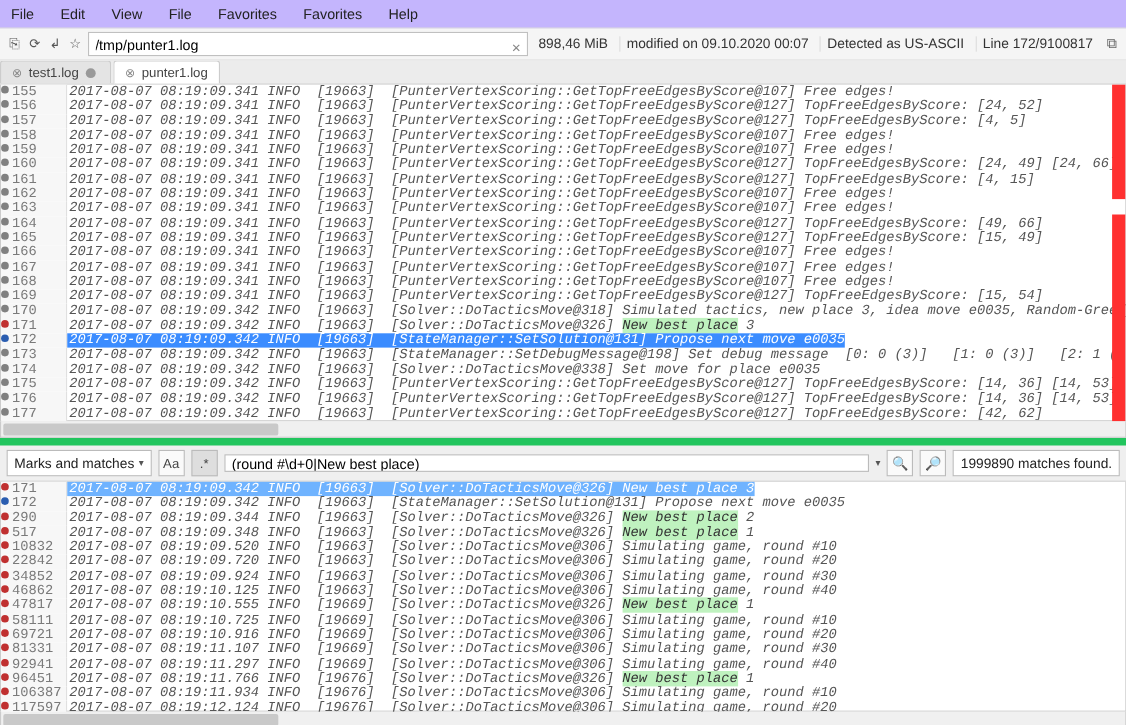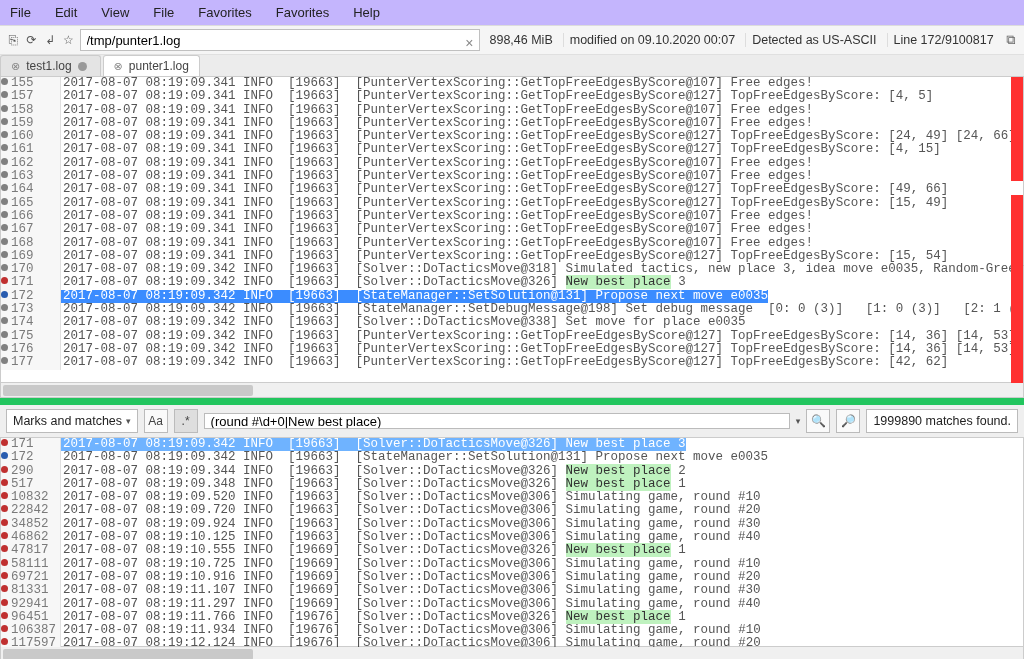--- a/index.html
+++ b/index.html
@@ -21,21 +21,21 @@
   .dot{ width:9px;height:9px;border-radius:50%; background:#888; display:inline-block; margin-right:3px;}
   .tab .dot{ background:#999; }
   .logpane { background:#fff; font-family:"Liberation Mono","DejaVu Sans Mono",Consolas,monospace; font-size:12.5px; line-height:13.3px; position:relative; border:1px solid #ccc; border-top:none;}
   .logpane.upper{ height:306px; }
   .logpane.lower{ height:209px; }
   .row { display:flex; white-space:pre; }
   .gutter { flex:0 0 60px; padding-right:4px; background:#f7f7f7; color:#7a7a7a; border-right:1px solid #e0e0e0; position:relative;}
   .gdot{ width:7px;height:7px;border-radius:50%; display:inline-block; background:#808080; margin-right:3px; vertical-align:1px;}
   .gdot.red{ background:#c03030; }
   .gdot.blue{ background:#2a5db0; }
-  .text{ padding-left:2px; color:#555; }
+  .text{ padding-left:2px; color:#555;font-style:italic; }
   .row.sel .text{ background:#3b8cff; color:#fff; }
   .row.sel2 .text{ background:#6fb3ff; color:#fff; }
   .hl{ background:#bff2bf; color:#333;}
   .redbar { position:absolute; right:0; top:0; width:12px; background:#ff3030; }
   .redbar.u1{ height:104px; }
   .redbar.u2{ top:118px; height:188px; }
   .hscroll{ height:15px; background:#f0f0f0; border:1px solid #ccc; border-top:none; position:relative;}
   .hscroll .thumb{ position:absolute; left:2px; top:2px; height:11px; width:250px; background:#c9c9c9; border-radius:2px;}
   .searchbar{ display:flex; align-items:center; gap:6px; padding:4px 6px; background:#efefef; border-top:7px solid #22c55e; border-bottom:1px solid #ccc;}
   .combo{ display:flex; align-items:center; gap:4px; padding:2px 6px; border:1px solid #bbb; background:#fff; font-size:12.5px; height:24px;}
@@ -83,20 +83,21 @@
   <div class="tab active">
     <span class="close">⊗</span>
     <span>punter1.log</span>
   </div>
 </div>
 
 <div class="logpane upper" id="upper">
   <div class="redbar u1"></div>
   <div class="redbar u2"></div>
 <div class="row"><div class="gutter"><span class="gdot "></span>155</div><div class="text">2017-08-07 08:19:09.341 INFO  [19663]  [PunterVertexScoring::GetTopFreeEdgesByScore@107] Free edges!</div></div>
+    <div class="row"><div class="gutter"><span class="gdot "></span>156</div><div class="text">2017-08-07 08:19:09.341 INFO  [19663]  [PunterVertexScoring::GetTopFreeEdgesByScore@127] TopFreeEdgesByScore: [24, 52]</div></div>
     <div class="row"><div class="gutter"><span class="gdot "></span>157</div><div class="text">2017-08-07 08:19:09.341 INFO  [19663]  [PunterVertexScoring::GetTopFreeEdgesByScore@127] TopFreeEdgesByScore: [4, 5]</div></div>
     <div class="row"><div class="gutter"><span class="gdot "></span>158</div><div class="text">2017-08-07 08:19:09.341 INFO  [19663]  [PunterVertexScoring::GetTopFreeEdgesByScore@107] Free edges!</div></div>
     <div class="row"><div class="gutter"><span class="gdot "></span>159</div><div class="text">2017-08-07 08:19:09.341 INFO  [19663]  [PunterVertexScoring::GetTopFreeEdgesByScore@107] Free edges!</div></div>
     <div class="row"><div class="gutter"><span class="gdot "></span>160</div><div class="text">2017-08-07 08:19:09.341 INFO  [19663]  [PunterVertexScoring::GetTopFreeEdgesByScore@127] TopFreeEdgesByScore: [24, 49] [24, 66]</div></div>
     <div class="row"><div class="gutter"><span class="gdot "></span>161</div><div class="text">2017-08-07 08:19:09.341 INFO  [19663]  [PunterVertexScoring::GetTopFreeEdgesByScore@127] TopFreeEdgesByScore: [4, 15]</div></div>
     <div class="row"><div class="gutter"><span class="gdot "></span>162</div><div class="text">2017-08-07 08:19:09.341 INFO  [19663]  [PunterVertexScoring::GetTopFreeEdgesByScore@107] Free edges!</div></div>
     <div class="row"><div class="gutter"><span class="gdot "></span>163</div><div class="text">2017-08-07 08:19:09.341 INFO  [19663]  [PunterVertexScoring::GetTopFreeEdgesByScore@107] Free edges!</div></div>
     <div class="row"><div class="gutter"><span class="gdot "></span>164</div><div class="text">2017-08-07 08:19:09.341 INFO  [19663]  [PunterVertexScoring::GetTopFreeEdgesByScore@127] TopFreeEdgesByScore: [49, 66]</div></div>
     <div class="row"><div class="gutter"><span class="gdot "></span>165</div><div class="text">2017-08-07 08:19:09.341 INFO  [19663]  [PunterVertexScoring::GetTopFreeEdgesByScore@127] TopFreeEdgesByScore: [15, 49]</div></div>
     <div class="row"><div class="gutter"><span class="gdot "></span>166</div><div class="text">2017-08-07 08:19:09.341 INFO  [19663]  [PunterVertexScoring::GetTopFreeEdgesByScore@107] Free edges!</div></div>

